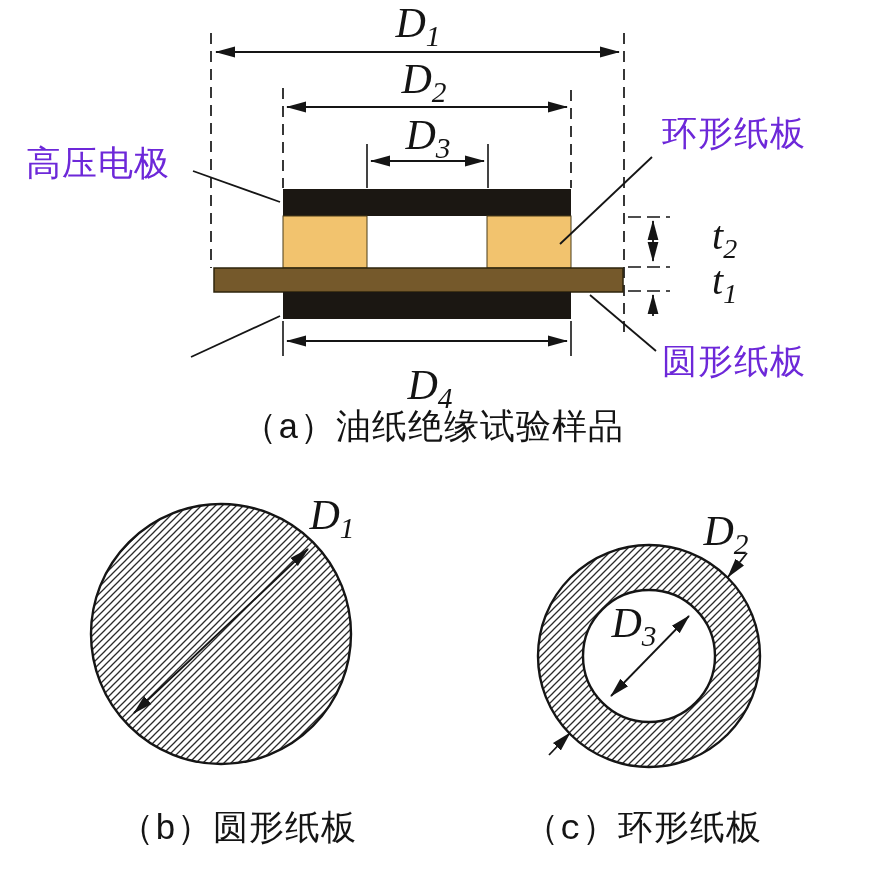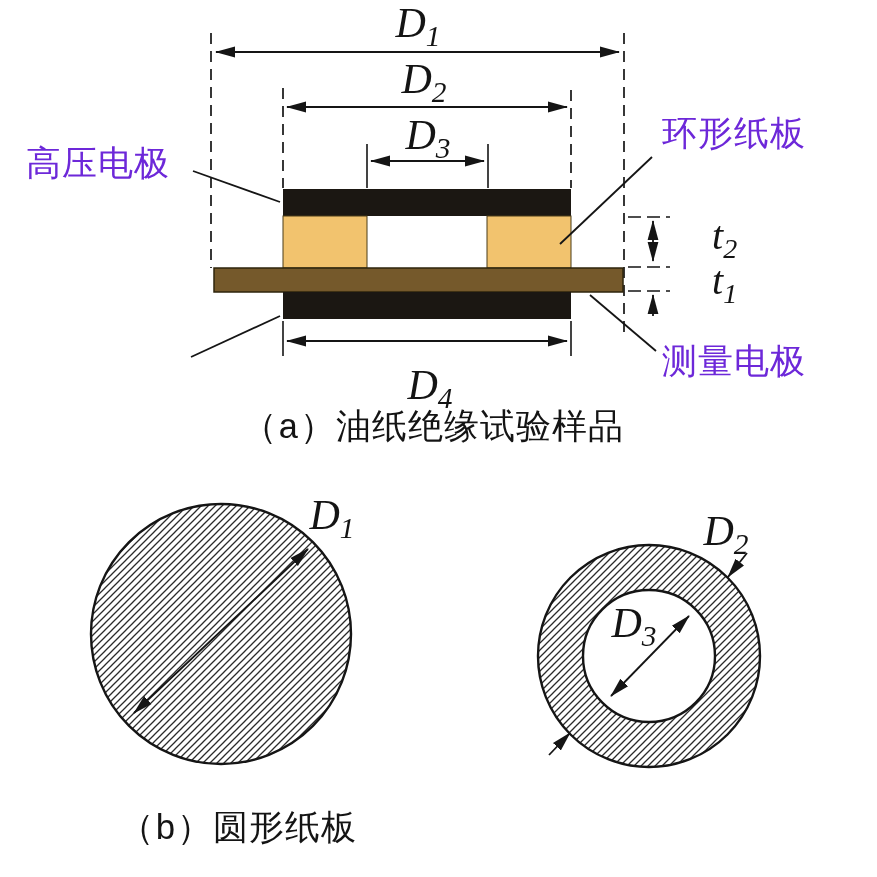--- a/index.html
+++ b/index.html
@@ -87,30 +87,31 @@
       <circle cx="649" cy="656" r="111" fill="url(#hatch)" stroke="#151515" stroke-width="2.4"></circle>
       <circle cx="649" cy="656" r="66" fill="#ffffff" stroke="#151515" stroke-width="2.4"></circle>
       <line class="dimline" x1="611" y1="696" x2="689" y2="616" marker-start="url(#ah)" marker-end="url(#ah)"></line>
       <line class="dimline" x1="747" y1="553" x2="728" y2="577" marker-end="url(#ah)"></line>
       <line class="dimline" x1="549" y1="755" x2="570" y2="733" marker-end="url(#ah)"></line>
     </g>
   </svg>
 
   <div class="lbl" style="left:26px;top:146px">高压电极</div>
   <div class="lbl" style="left:662px;top:116px">环形纸板</div>
-  <div class="lbl" style="left:662px;top:344px">测量电极</div>
+  <div class="lbl" style="left:662px;top:344px">圆形纸板</div>
 
   <div class="dim" style="left:418px;top:2px"><span>D</span><sub>1</sub></div>
   <div class="dim" style="left:424px;top:58px"><span>D</span><sub>2</sub></div>
   <div class="dim" style="left:428px;top:114px"><span>D</span><sub>3</sub></div>
   <div class="dim" style="left:430px;top:364px"><span>D</span><sub>4</sub></div>
 
   <div class="dim anchor-left" style="left:668px;top:216px;font-size:40px"><span>t</span><sub>2</sub></div>
   <div class="dim anchor-left" style="left:668px;top:261px;font-size:40px"><span>t</span><sub>1</sub></div>
 
   <div class="dim" style="left:332px;top:494px"><span>D</span><sub>1</sub></div>
   <div class="dim" style="left:726px;top:510px"><span>D</span><sub>2</sub></div>
   <div class="dim" style="left:634px;top:602px"><span>D</span><sub>3</sub></div>
 
   <div class="cap" style="left:433px;top:412px">（a）油纸绝缘试验样品</div>
   <div class="cap" style="left:238px;top:813px">（b）圆形纸板</div>
+  <div class="cap" style="left:643px;top:813px">（c）环形纸板</div>
 
 </div>
 
 </body></html>

